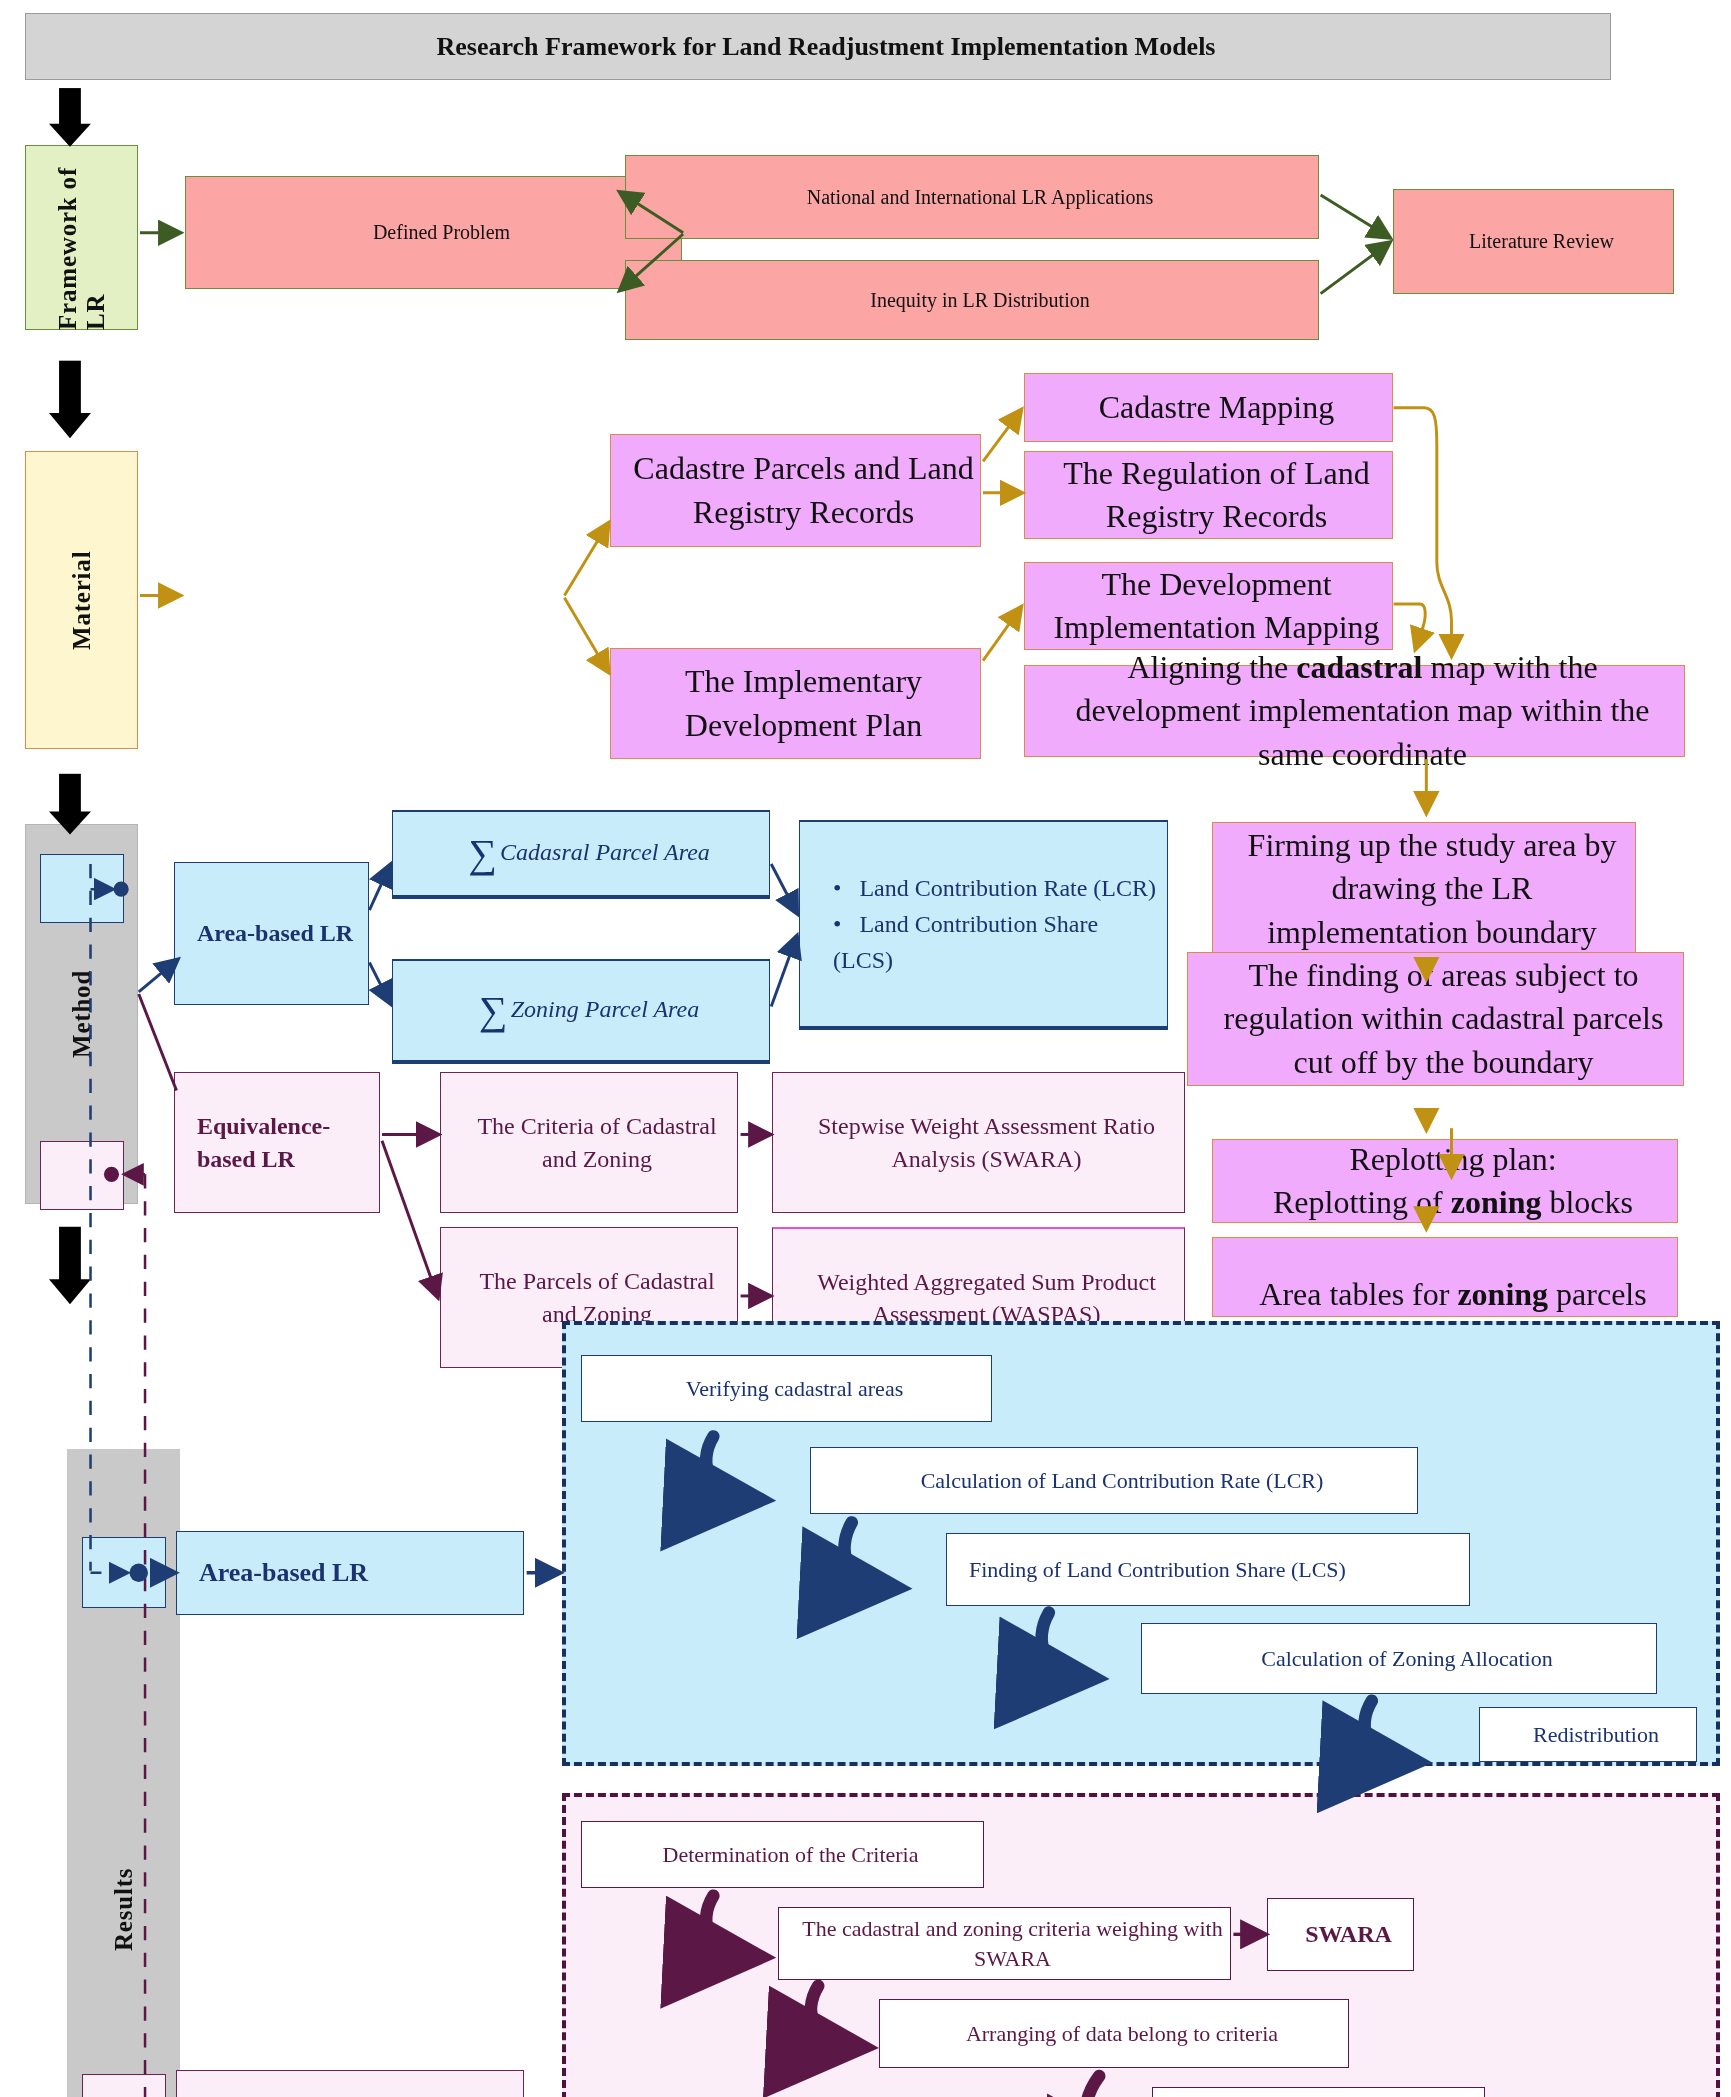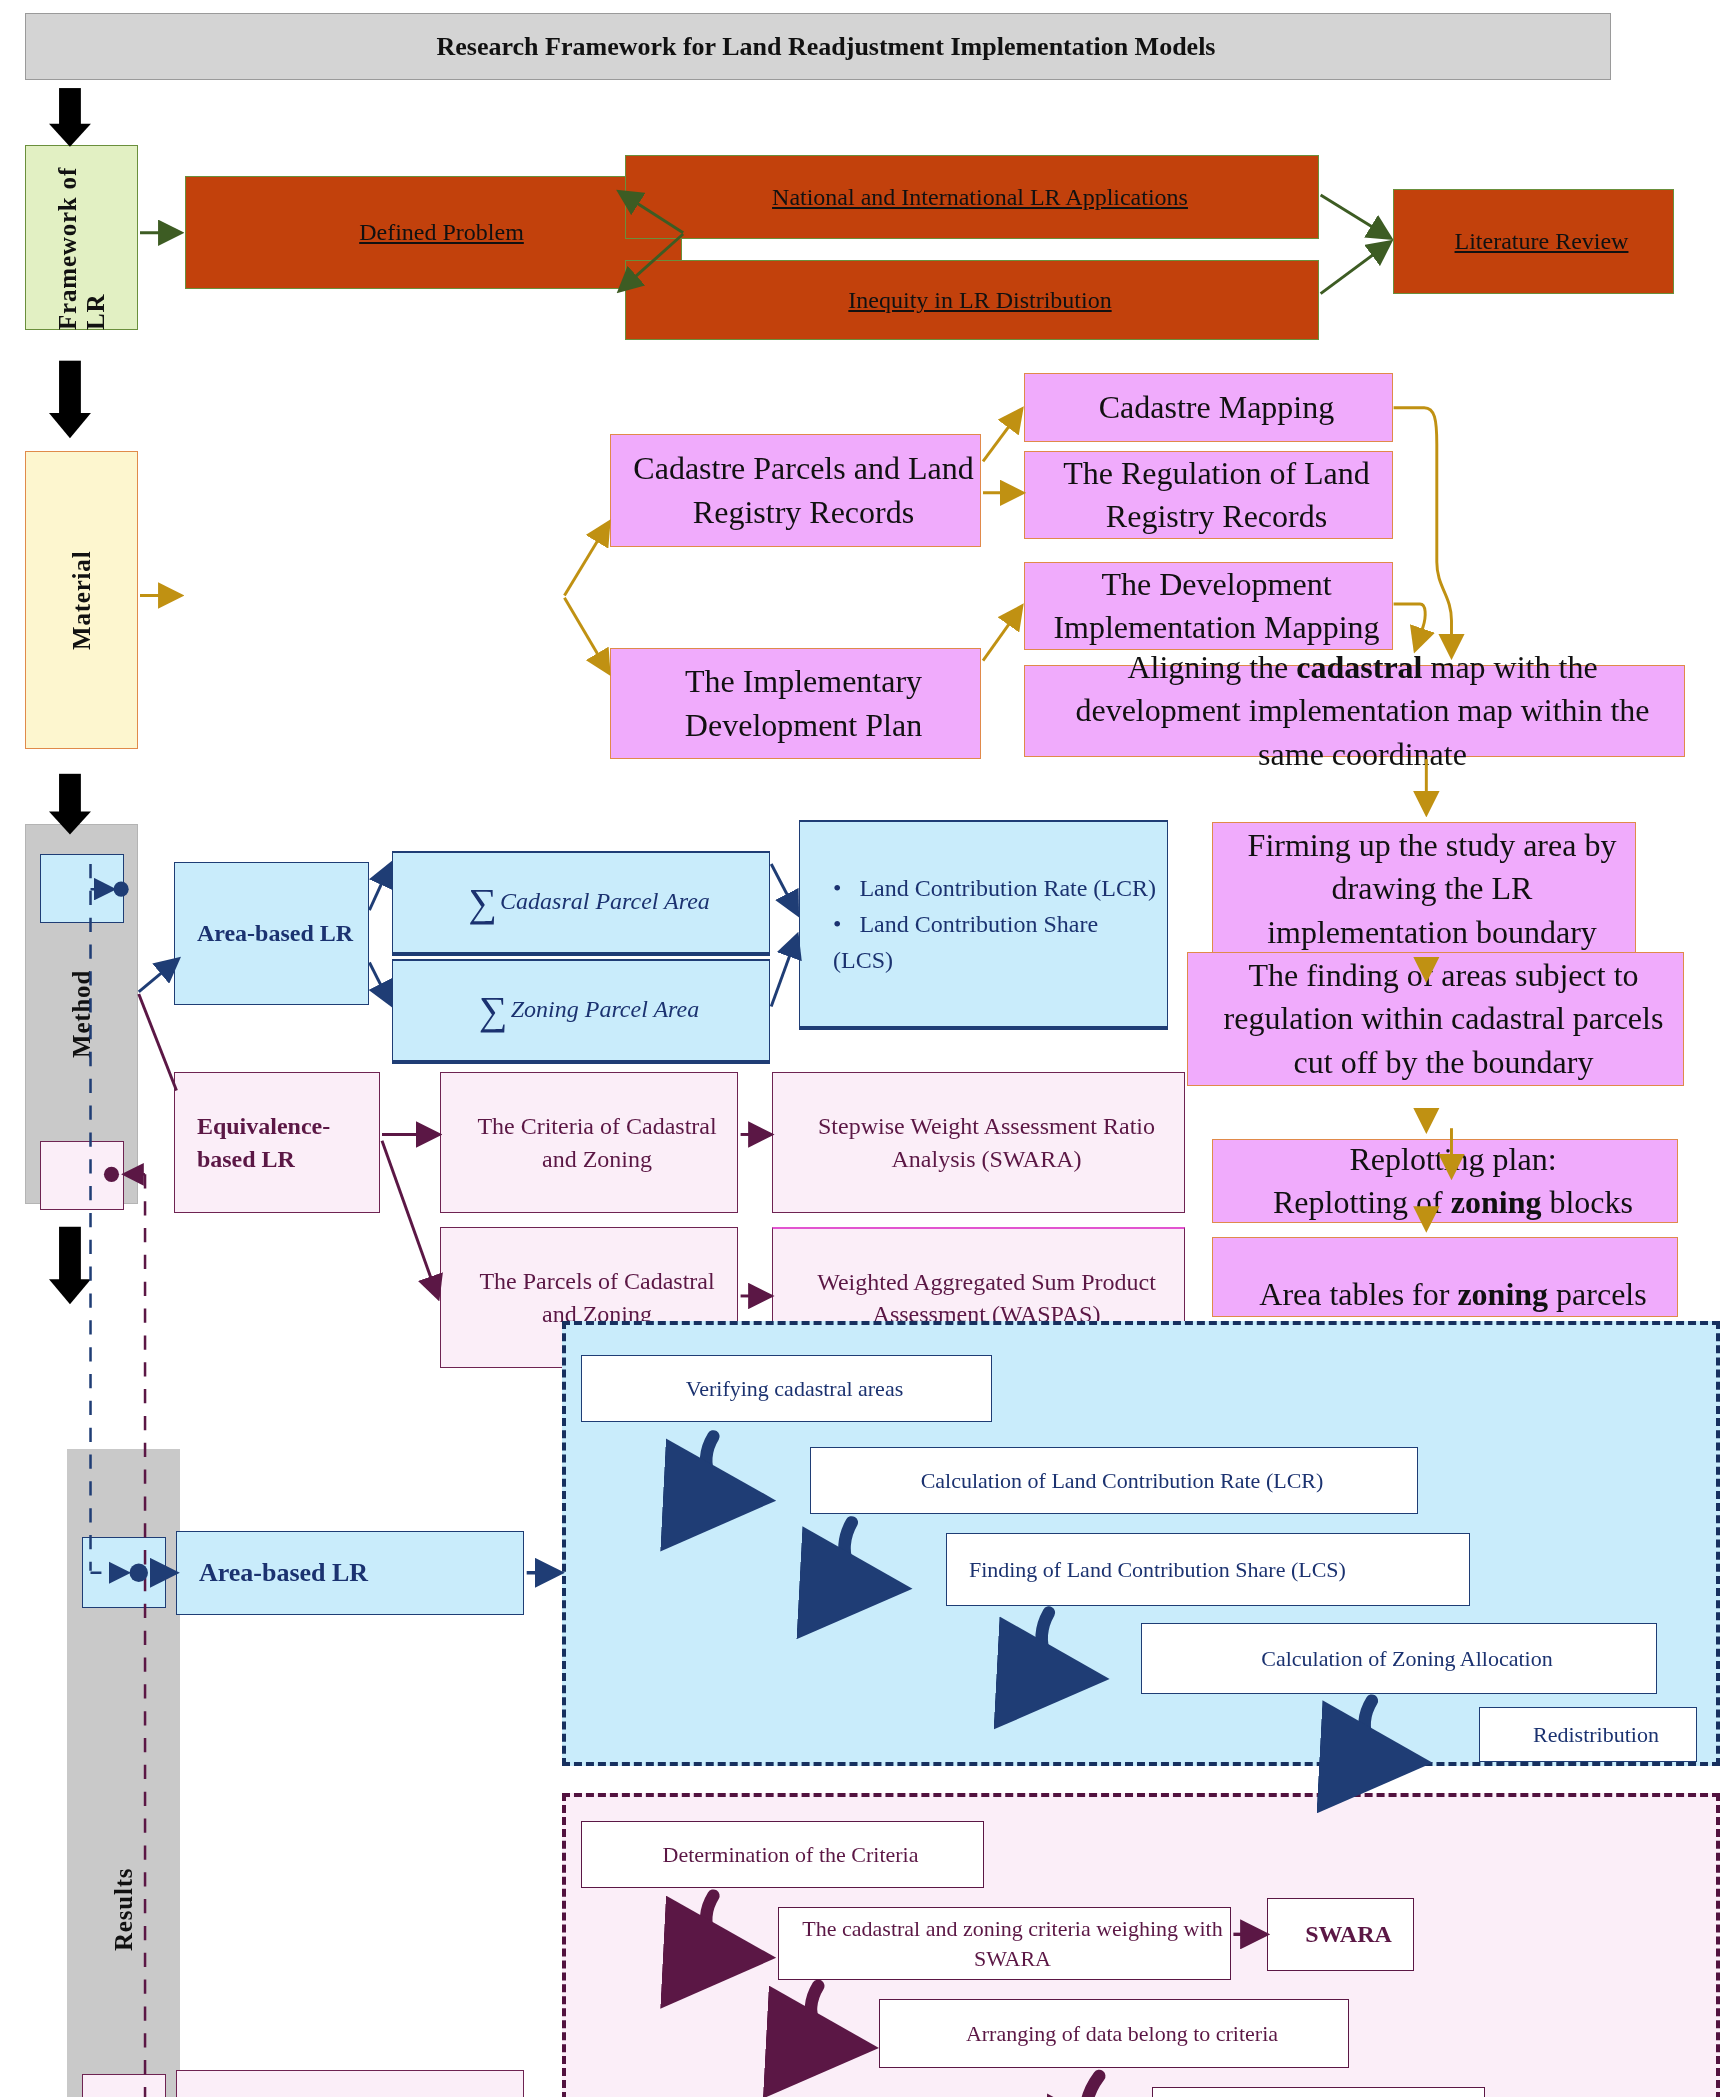--- a/index.html
+++ b/index.html
@@ -7,21 +7,21 @@
   #root{position:relative;width:1732px;height:2399px;background:#fff;overflow:hidden;}
 
   .box{position:absolute;box-sizing:border-box;display:flex;align-items:center;
        justify-content:center;text-align:center;line-height:1.35;padding-left:16px;}
   .lbl{display:block;width:100%;padding:0 5.9px;}
 
   
   .title{background:#d4d4d4;border:1.3px solid #9a9a9a;font-weight:bold;font-size:26px;color:#111;}
 
   
-  .green{background:#c2410c;border:1.3px solid #6a8f3c;color:#111;font-size:24px;text-decoration:underline;}
+  .green{background:#fca5a5;border:1.3px solid #6a8f3c;color:#111;font-size:20px;}
   .green-side{background:#e2f0c3;border:1.3px solid #6a8f3c;}
 
   
   .yellow{background:#f0abfc;border:1.3px solid #e08a4a;color:#111;font-size:32px;}
   .yellow-side{background:#fdf6cf;border:1.3px solid #e08a4a;}
 
   
   .blue{background:#c9ecfb;border:1.3px solid #1f3d75;color:#1b3270;font-size:24px;}
   .blue-heavy{background:#c9ecfb;border:1.3px solid #1f3d75;border-bottom-width:4.6px;border-top-width:2.9px;color:#1b3270;font-size:24px;}
   .blue-white{background:#ffffff;border:1.7px solid #1f3d75;color:#1b3270;font-size:22px;}
@@ -110,21 +110,21 @@
   <div class="grey-rail" style="left:25px;top:824px;width:113px;height:380px;border:1.3px solid #b4b4b4;box-sizing:border-box;"></div>
   <div class="vlabel" style="left:25px;top:824px;width:113px;height:380px;">Method</div>
 
   <div class="box blue" style="left:40px;top:854px;width:84px;height:69px;"></div>
   <div class="box pink" style="left:40px;top:1141px;width:84px;height:69px;"></div>
 
   <div class="box blue" style="left:174px;top:862px;width:195px;height:143px;">
     <span class="lbl bold" style="text-align:left;">Area-based LR</span>
   </div>
 
-  <div class="box blue-heavy" style="left:392px;top:810px;width:378px;height:105px;margin-top:41px;">
+  <div class="box blue-heavy" style="left:392px;top:810px;width:378px;height:89px;">
     <span class="lbl ital"><span class="sigma">∑</span><span>Cadasral Parcel Area</span></span>
   </div>
 
   <div class="box blue-heavy" style="left:392px;top:959px;width:378px;height:105px;">
     <span class="lbl ital"><span class="sigma">∑</span><span>Zoning Parcel Area</span></span>
   </div>
 
   <div class="box blue-heavy" style="left:799px;top:820px;width:369px;height:210px;">
     <span class="lbl bullets">
       <span style="display:block;">•&nbsp;&nbsp;&nbsp;<span>Land Contribution Rate (LCR)</span></span>

